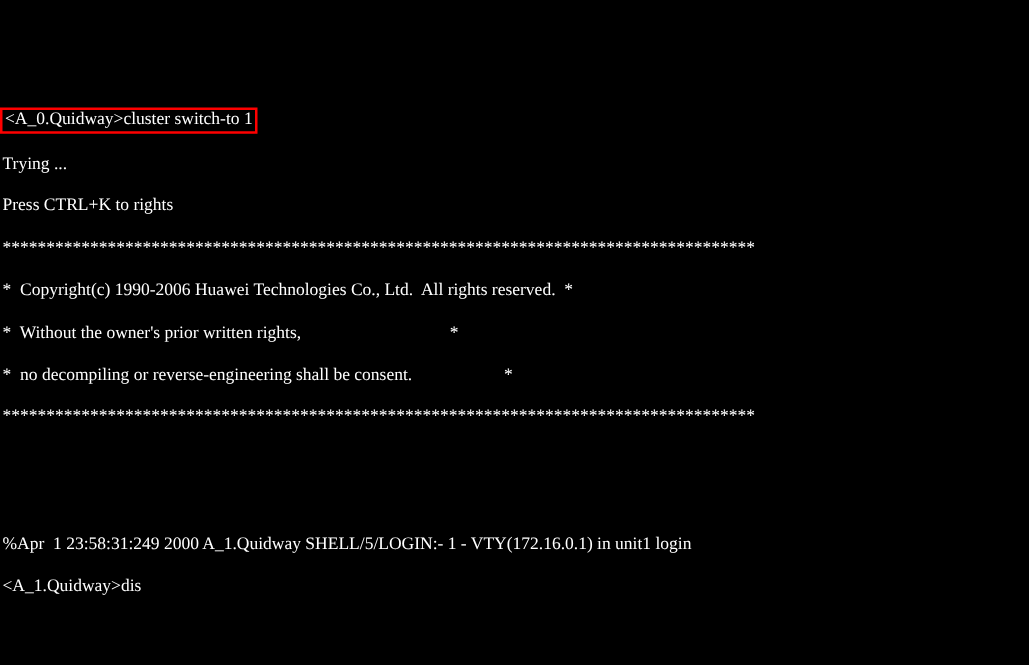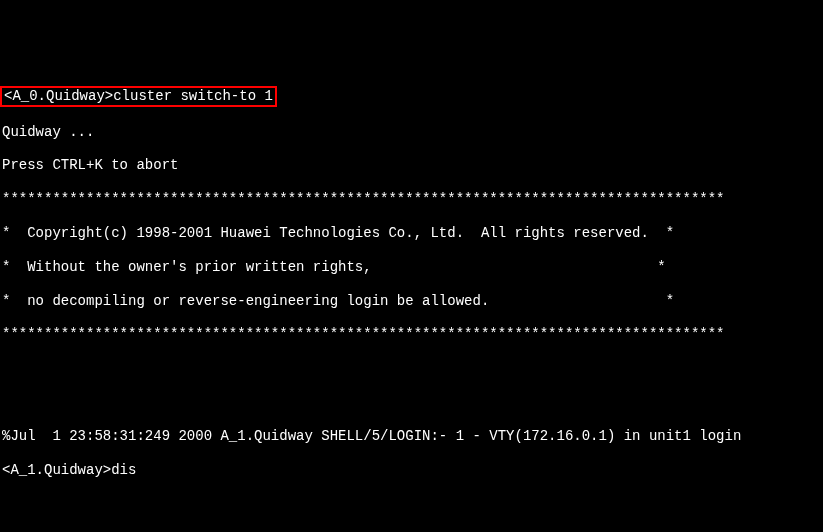--- a/index.html
+++ b/index.html
@@ -18,45 +18,46 @@
       height: 532px;
       overflow: hidden;
       white-space: pre;
     }
     .terminal {
       position: relative;
     }
     .line {
       display: block;
       min-height: 17px;
+      font-family: Liberation Serif, serif;
     }
     .highlight-box-1 {
       display: inline-block;
       border: 2px solid #f00;
       padding: 0 2px;
       margin-left: -2px;
     }
   </style>
 </head>
 <body>
 
 
 
 <div class="terminal">
 <span class="line"><span class="highlight-box-1"><span>&lt;A_0.Quidway&gt;cluster switch-to 1</span></span></span>
-<span class="line">Quidway ...</span>
-<span class="line">Press CTRL+K to abort</span>
+<span class="line">Trying ...</span>
+<span class="line">Press CTRL+K to rights</span>
 <span class="line">**************************************************************************************</span>
-<span class="line">*  Copyright(c) 1998-2001 Huawei Technologies Co., Ltd.  All rights reserved.  *</span>
+<span class="line">*  Copyright(c) 1990-2006 Huawei Technologies Co., Ltd.  All rights reserved.  *</span>
 <span class="line">*  Without the owner's prior written rights,                                  *</span>
-<span class="line">*  no decompiling or reverse-engineering login be allowed.                     *</span>
+<span class="line">*  no decompiling or reverse-engineering shall be consent.                     *</span>
 <span class="line">**************************************************************************************</span>
 <span class="line"></span>
 <span class="line"></span>
-<span class="line">%Jul  1 23:58:31:249 2000 A_1.Quidway SHELL/5/LOGIN:- 1 - VTY(172.16.0.1) in unit1 login</span>
+<span class="line">%Apr  1 23:58:31:249 2000 A_1.Quidway SHELL/5/LOGIN:- 1 - VTY(172.16.0.1) in unit1 login</span>
 <span class="line">&lt;A_1.Quidway&gt;dis</span>
 
 
 
 
 
 
 
 
 

